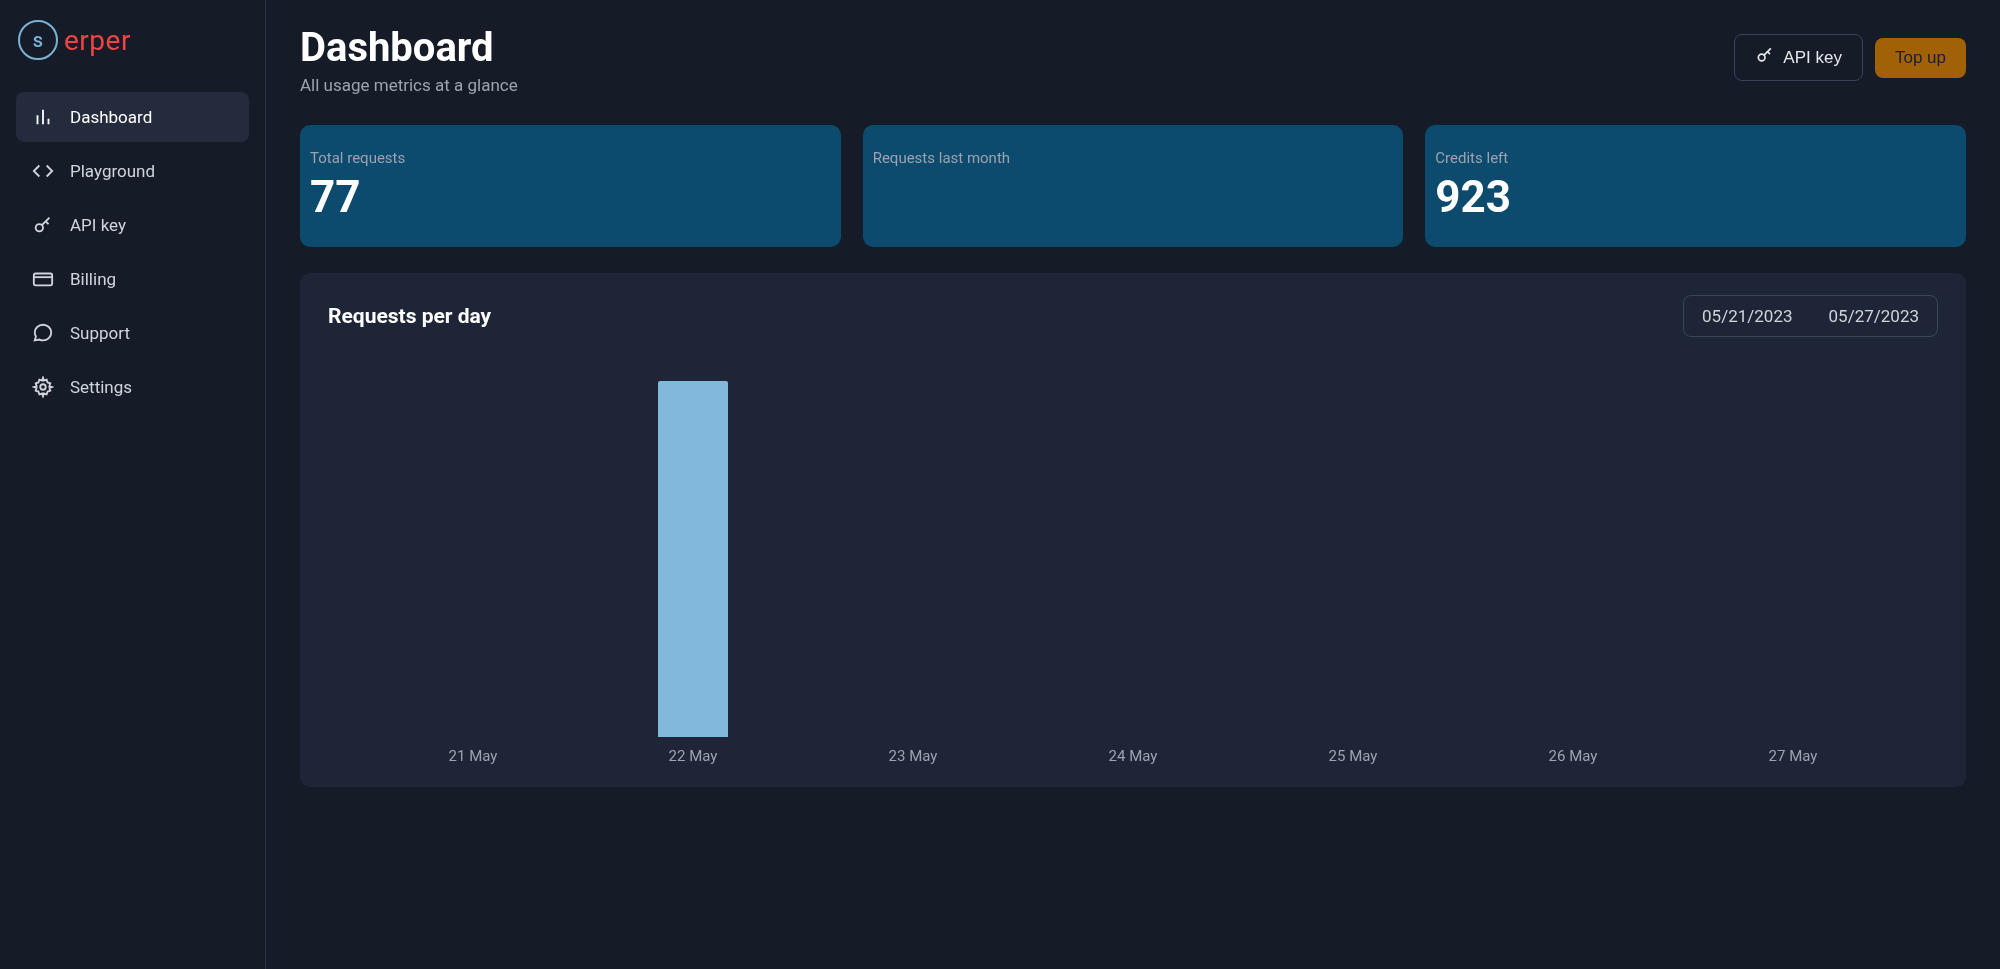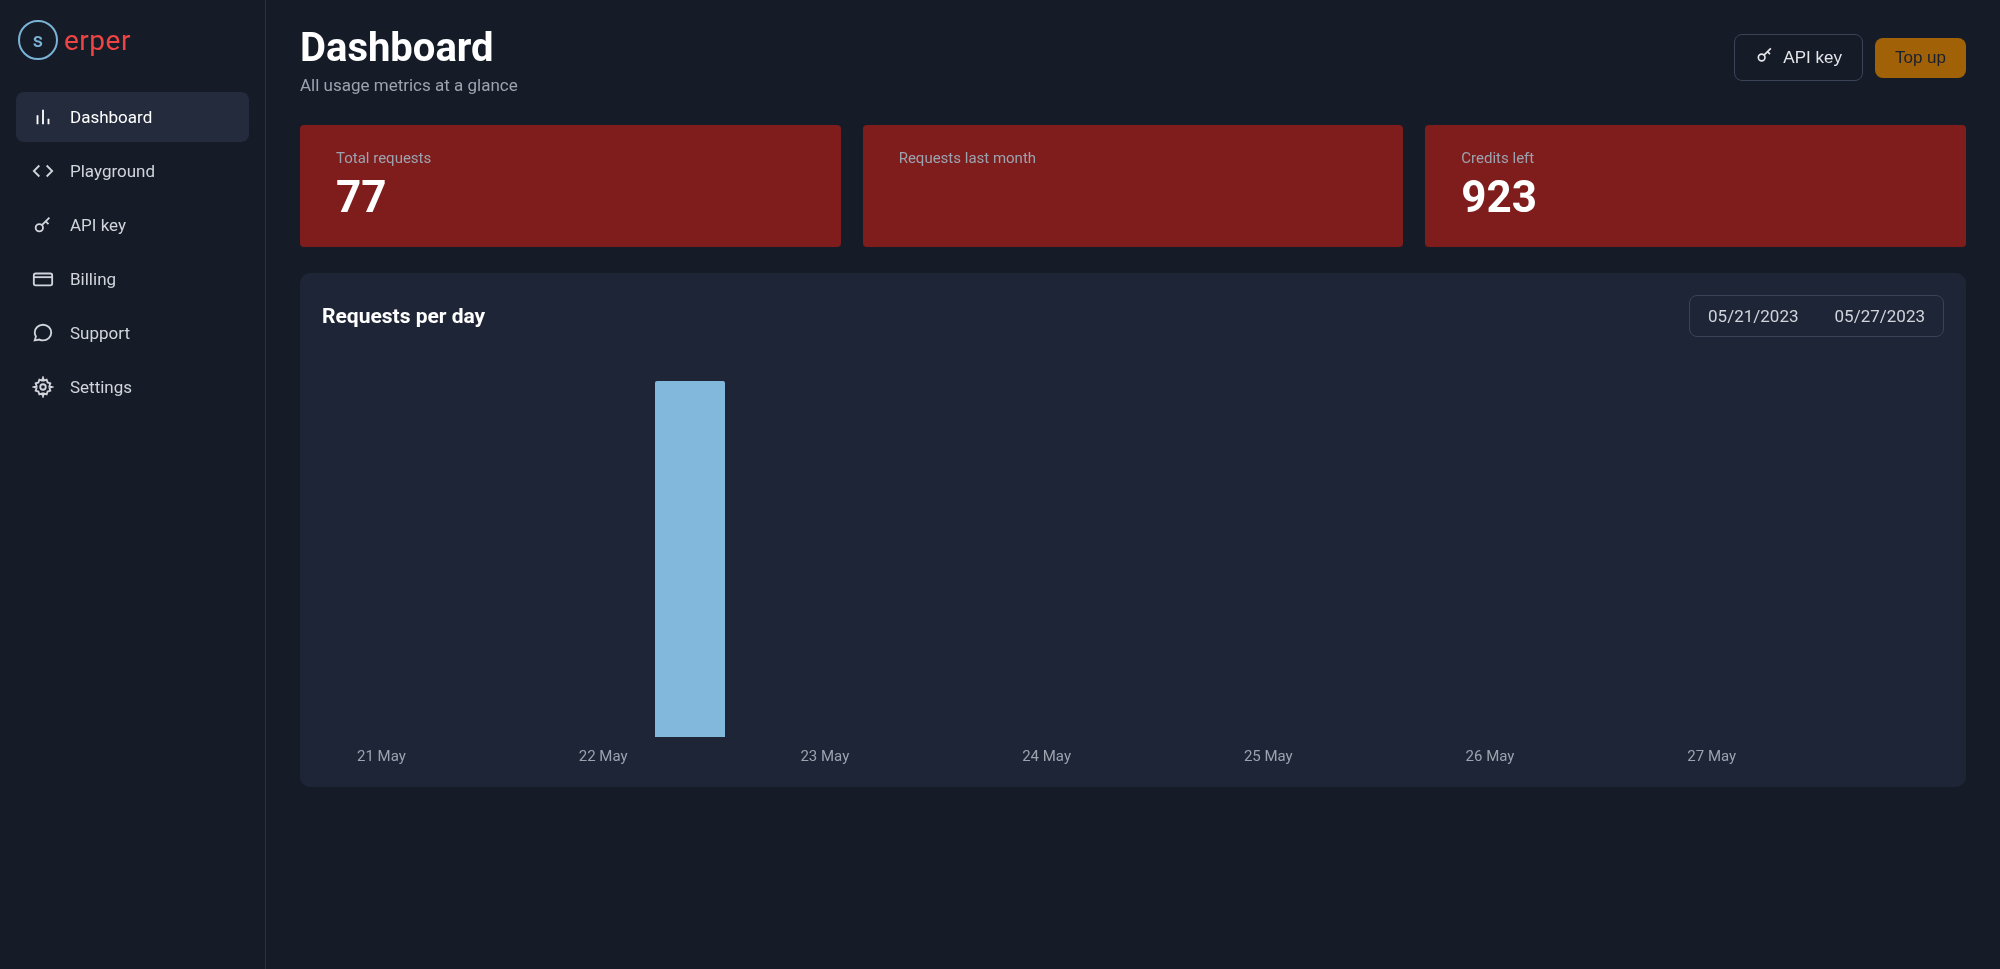--- a/index.html
+++ b/index.html
@@ -131,39 +131,39 @@
       color: #1a2030;
       font-weight: 500;
     }
     .stats {
       display: flex;
       gap: 22px;
       margin-bottom: 26px;
     }
     .stat-card {
       flex: 1;
-      background: #7f1d1d;
-      border-radius: 4px;
-      padding: 24px 36px 26px;
+      background: #0c4a6e;
+      border-radius: 10px;
+      padding: 24px 10px 26px;
     }
     .stat-label {
       font-size: 15px;
       color: #9ca3af;
       margin-bottom: 6px;
     }
     .stat-value {
       font-size: 44px;
       font-weight: 700;
       color: #ffffff;
       line-height: 1.1;
     }
     .chart-card {
       background: #1e2536;
       border-radius: 10px;
-      padding: 22px 22px 22px;
+      padding: 22px 28px 22px;
     }
     .chart-header {
       display: flex;
       justify-content: space-between;
       align-items: center;
       margin-bottom: 30px;
     }
     .chart-title {
       font-size: 21px;
       font-weight: 700;
@@ -200,21 +200,21 @@
       width: 70px;
       background: #82b8dc;
       border-radius: 2px 2px 0 0;
     }
     .chart-axis {
       display: flex;
       padding: 10px 35px 0;
     }
     .axis-label {
       flex: 1;
-      text-align: left;
+      text-align: center;
       font-size: 15px;
       color: #9ca3af;
     }
   </style>
 </head>
 <body>
 
 <aside class="sidebar">
   <div class="logo">
     <div class="logo-mark">

